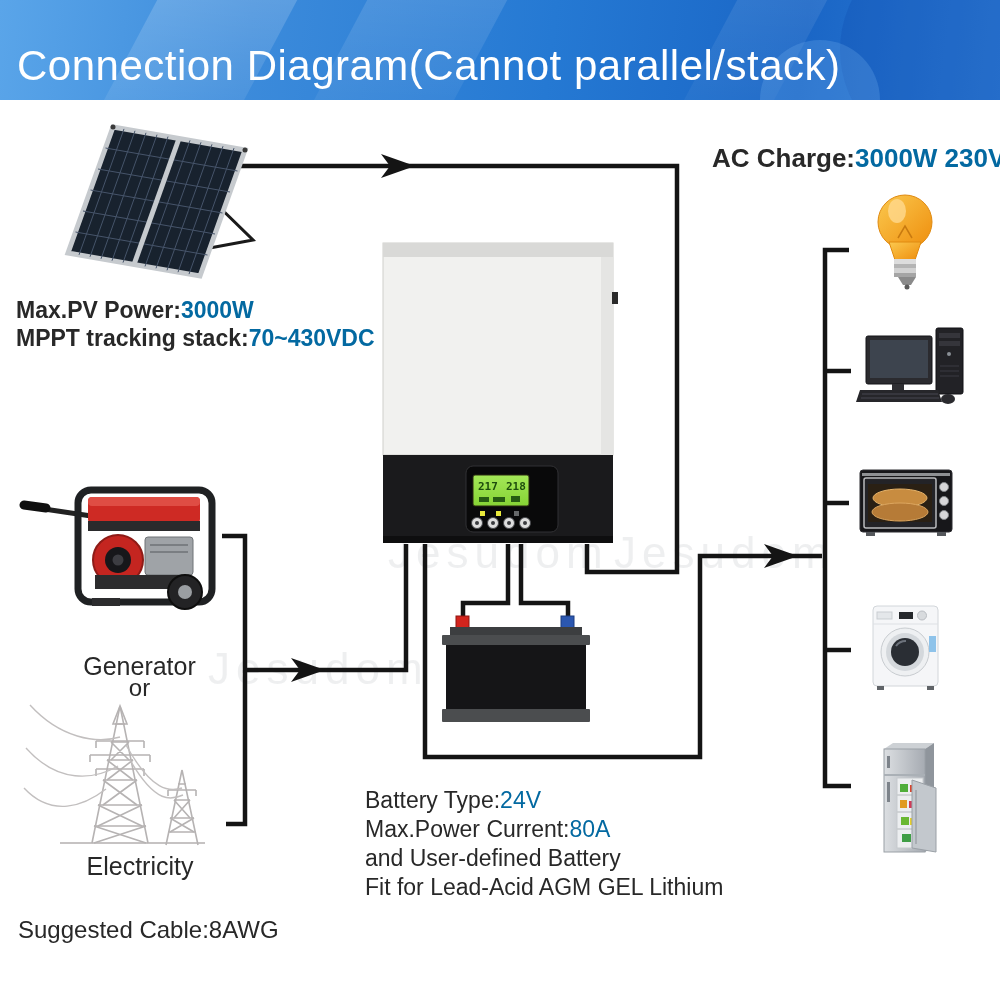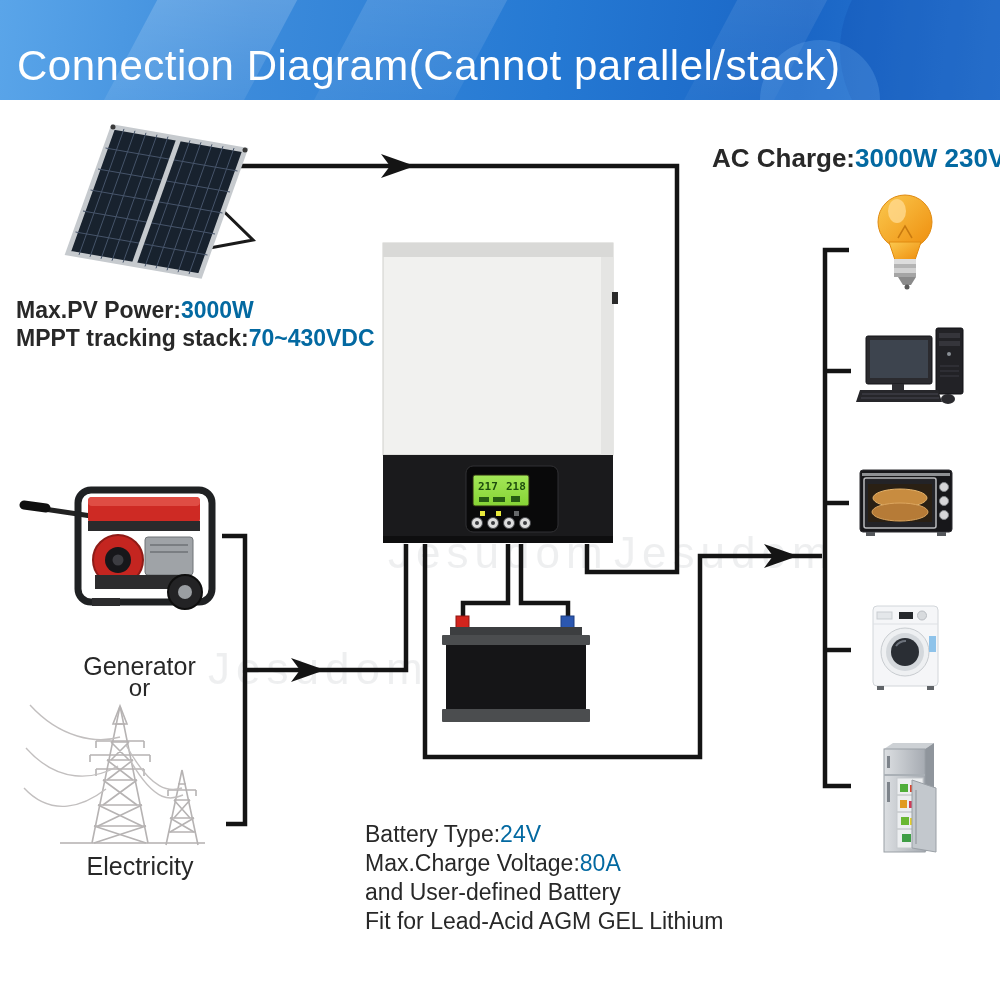--- a/index.html
+++ b/index.html
@@ -19,21 +19,21 @@
          color:#ffffff;font-size:42px;font-weight:400;letter-spacing:.5px;white-space:nowrap;}
   
   .txt{position:absolute;color:#282828;white-space:nowrap;z-index:5;}
   .red{color:#0369a1;}
   .pv-specs{left:16px;top:296px;font-size:23px;font-weight:700;line-height:28px;}
   .ac-output{left:712px;top:143px;font-size:26px;font-weight:600;}
   .gen-label{left:57px;top:626px;width:165px;text-align:center;font-size:25px;margin-top:26px;}
   .or-label{left:57px;top:674px;width:165px;text-align:center;font-size:24px;}
   .elec-label{left:50px;top:852px;width:180px;text-align:center;font-size:25px;}
   .ac-input{left:18px;top:914px;font-size:24px;font-weight:500;line-height:31px;}
-  .battery-specs{left:365px;top:820px;font-size:23px;font-weight:500;line-height:29px;}
+  .battery-specs{left:365px;top:786px;font-size:23px;font-weight:500;line-height:29px;}
   .wm{position:absolute;color:#9aa0a6;opacity:.16;font-size:44px;letter-spacing:6px;z-index:1;}
   .wm1{left:388px;top:528px;} .wm2{left:614px;top:528px;} .wm3{left:208px;top:644px;}
   svg.art{position:absolute;left:0;top:0;z-index:2;}
 </style>
 </head>
 <body>
 
 <div class="canvas">
 
   <div class="header">
@@ -270,22 +270,23 @@
 
   <div class="txt ac-output">
     <span>AC Charge:</span><span class="red">3000W 230V</span>
   </div>
 
   <div class="txt gen-label">Generator</div>
   <div class="txt or-label">or</div>
   <div class="txt elec-label">Electricity</div>
 
   <div class="txt ac-input">
+    <div><span>Suggested Cable:8AWG</span><span class="red"></span></div>
   </div>
 
   <div class="txt battery-specs">
     <div><span>Battery Type:</span><span class="red">24V</span></div>
-    <div><span>Max.Charge Voltage:</span><span class="red">80A</span></div>
+    <div><span>Max.Power Current:</span><span class="red">80A</span></div>
     <div><span>and User-defined Battery</span></div>
     <div><span>Fit for Lead-Acid AGM GEL Lithium</span></div>
   </div>
 
 </div>
 
 </body></html>

